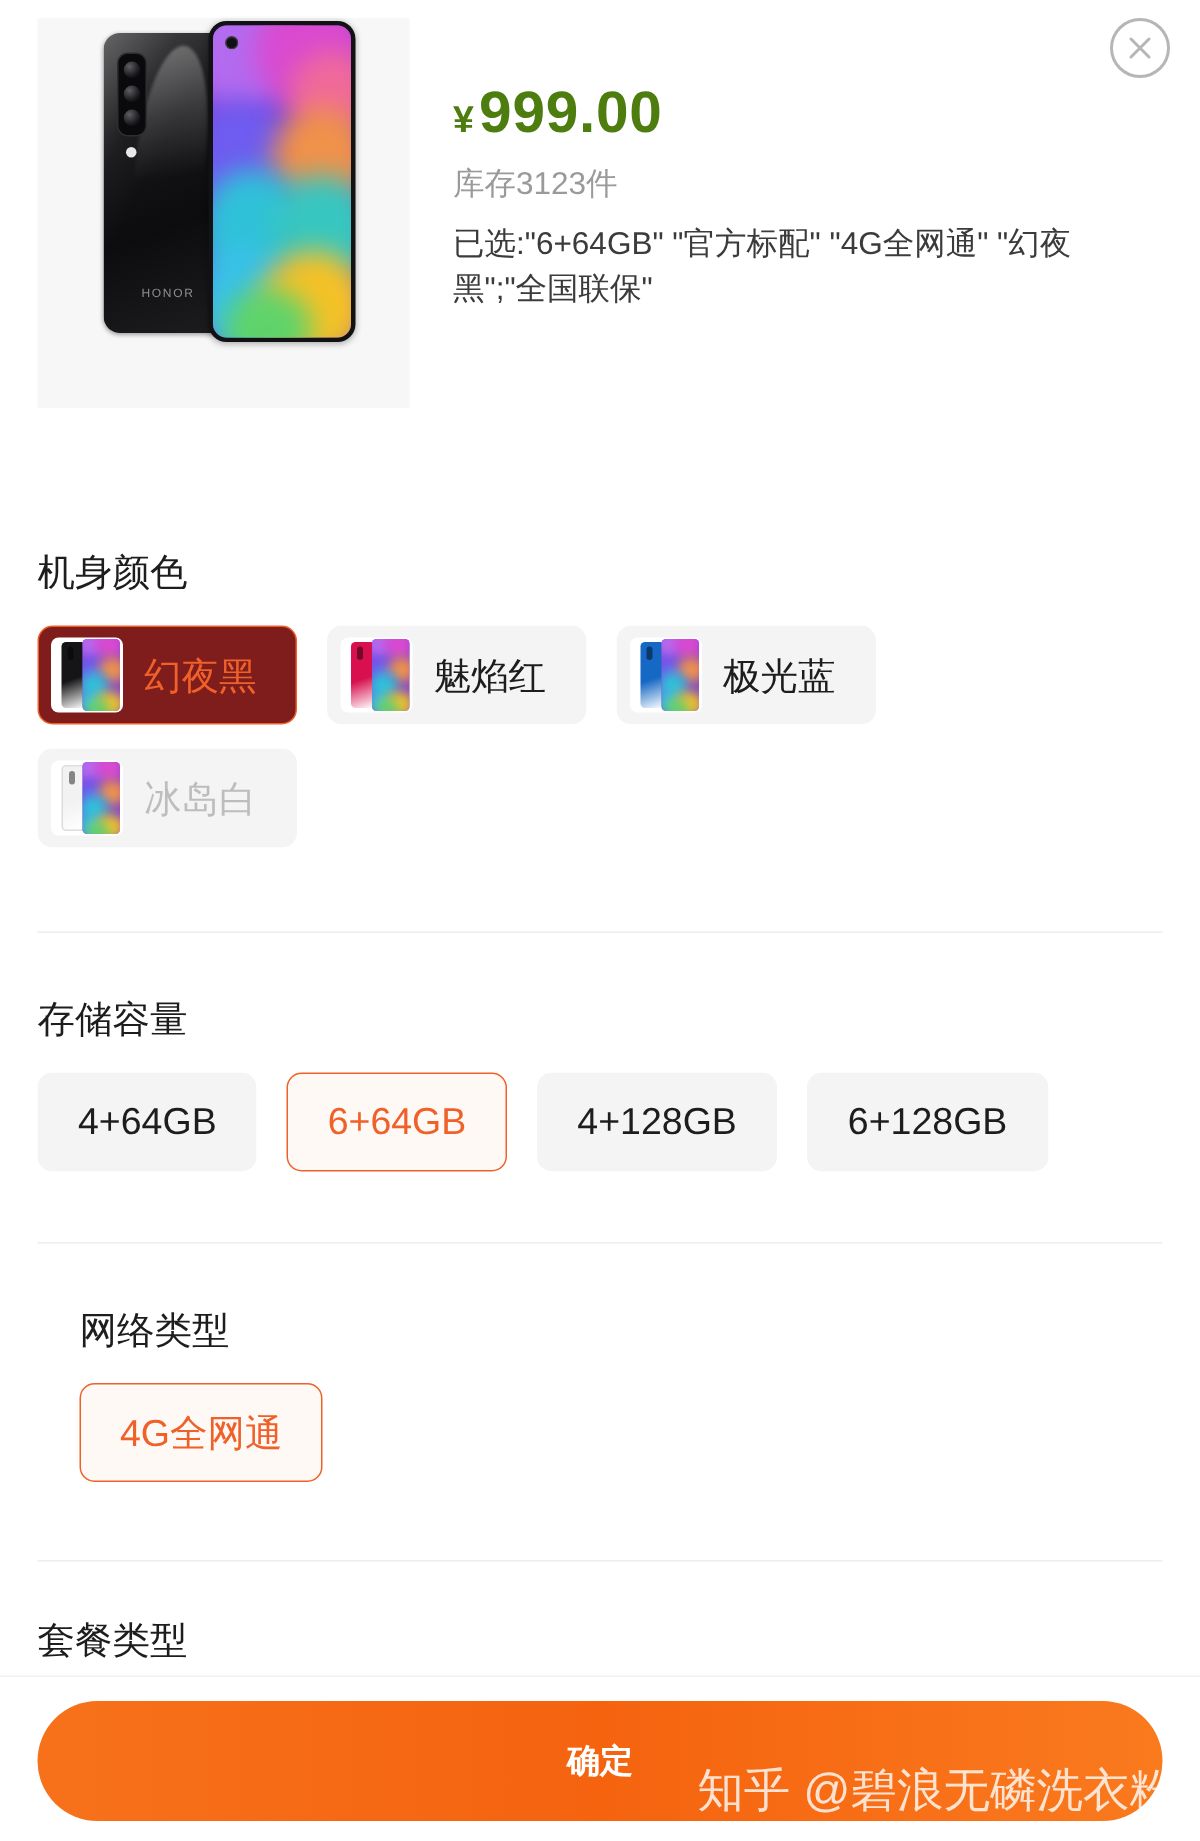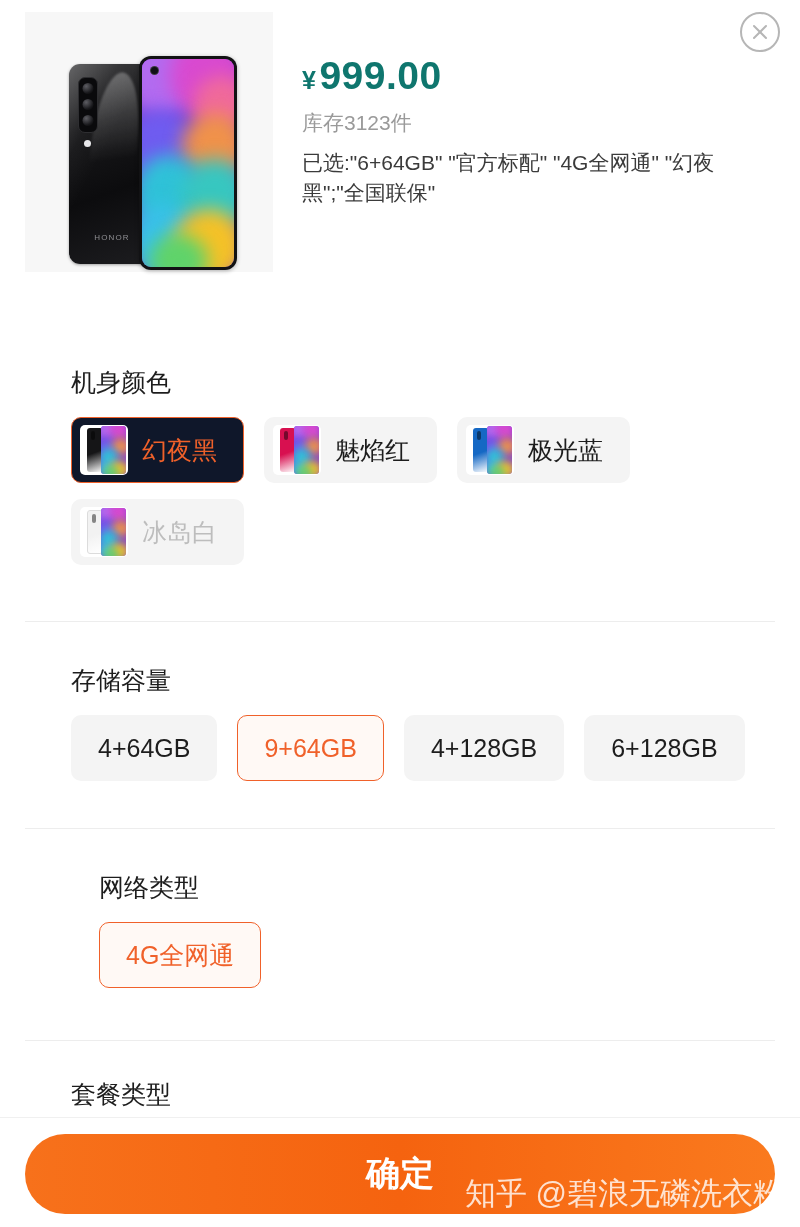--- a/index.html
+++ b/index.html
@@ -26,21 +26,21 @@
     width: 800px;
     height: 300px;
   }
 
   .thumb-wrap {
     position: absolute;
     left: 25px; top: 12px;
     width: 248px; height: 260px;
     background: #f7f7f7;
     display: flex;
-    align-items: flex-end;
+    align-items: flex-start;
     justify-content: center;
   }
 
   .phone-pair {
     position: relative;
     width: 188px;
     height: 218px;
   }
 
   
@@ -139,21 +139,21 @@
 
   
   .info-col {
     position: absolute;
     left: 302px; top: 56px;
     width: 460px;
   }
   .price {
     font-size: 39px;
     font-weight: bold;
-    color: #0f766e;
+    color: #4d7c0f;
     line-height: 1;
     letter-spacing: 0.5px;
   }
   .price .yuan {
     font-size: 25px;
     font-weight: bold;
     margin-right: 3px;
   }
   .stock {
     margin-top: 16px;
@@ -175,21 +175,21 @@
     right: 20px; top: 12px;
     width: 40px; height: 40px;
     border-radius: 50%;
     border: 2px solid #b6b6b6;
     background: transparent;
     cursor: pointer;
   }
   .close-btn svg { display: block; }
 
   
-  .section { position: absolute; left: 0; width: 800px; padding-left: 46px; }
+  .section { position: absolute; left: 0; width: 800px; }
   .sec-title {
     margin-left: 25px;
     font-size: 25px;
     color: #1d1d1d;
     line-height: 1;
   }
   .opt-row {
     display: flex;
     flex-wrap: wrap;
     gap: 16px 20px;
@@ -202,21 +202,21 @@
     align-items: center;
     gap: 14px;
     height: 66px;
     padding: 0 26px 0 8px;
     border-radius: 10px;
     background: #f4f4f4;
     border: 1.6px solid transparent;
     cursor: pointer;
   }
   .chip-color.selected {
-    background: #0f172a;
+    background: #7f1d1d;
     border-color: #f0612a;
     justify-content: space-between;
   }
   .chip-color .lbl {
     font-size: 25px;
     color: #1d1d1d;
     white-space: nowrap;
   }
   .chip-color.selected .lbl { color: #f0612a; }
   .chip-color.disabled .lbl { color: #bdbdbd; }
@@ -291,21 +291,21 @@
     border-top: 1px solid #f0f0f0;
   }
   .confirm-btn {
     position: absolute;
     left: 25px; top: 16px;
     width: 750px; height: 80px;
     border-radius: 40px;
     border: none;
     background: linear-gradient(90deg, #f7711b 0%, #f5630f 50%, #fa7a1e 100%);
     color: #ffffff;
-    font-size: 34px;
+    font-size: 22px;
     font-weight: bold;
     font-family: "Liberation Sans", sans-serif;
     cursor: pointer;
   }
   .watermark {
     position: absolute;
     right: 16px; bottom: 12px;
     font-size: 31px;
     color: rgba(255,255,255,0.80);
     white-space: nowrap;
@@ -442,21 +442,21 @@
         </div>
       </div>
   </div>
 
   <div class="divider" style="top:621px;"></div>
 
   <div class="section" style="top:668px;">
     <div class="sec-title">存储容量</div>
     <div class="opt-row" id="storage-row">
         <div class="chip-text">4+64GB</div>
-        <div class="chip-text selected">9+64GB</div>
+        <div class="chip-text selected">6+64GB</div>
         <div class="chip-text">4+128GB</div>
         <div class="chip-text">6+128GB</div>
       </div>
   </div>
 
   <div class="divider" style="top:828px;"></div>
 
   <div class="section" style="top:875px;margin-left:28px;">
     <div class="sec-title">网络类型</div>
     <div class="opt-row" id="network-row">

